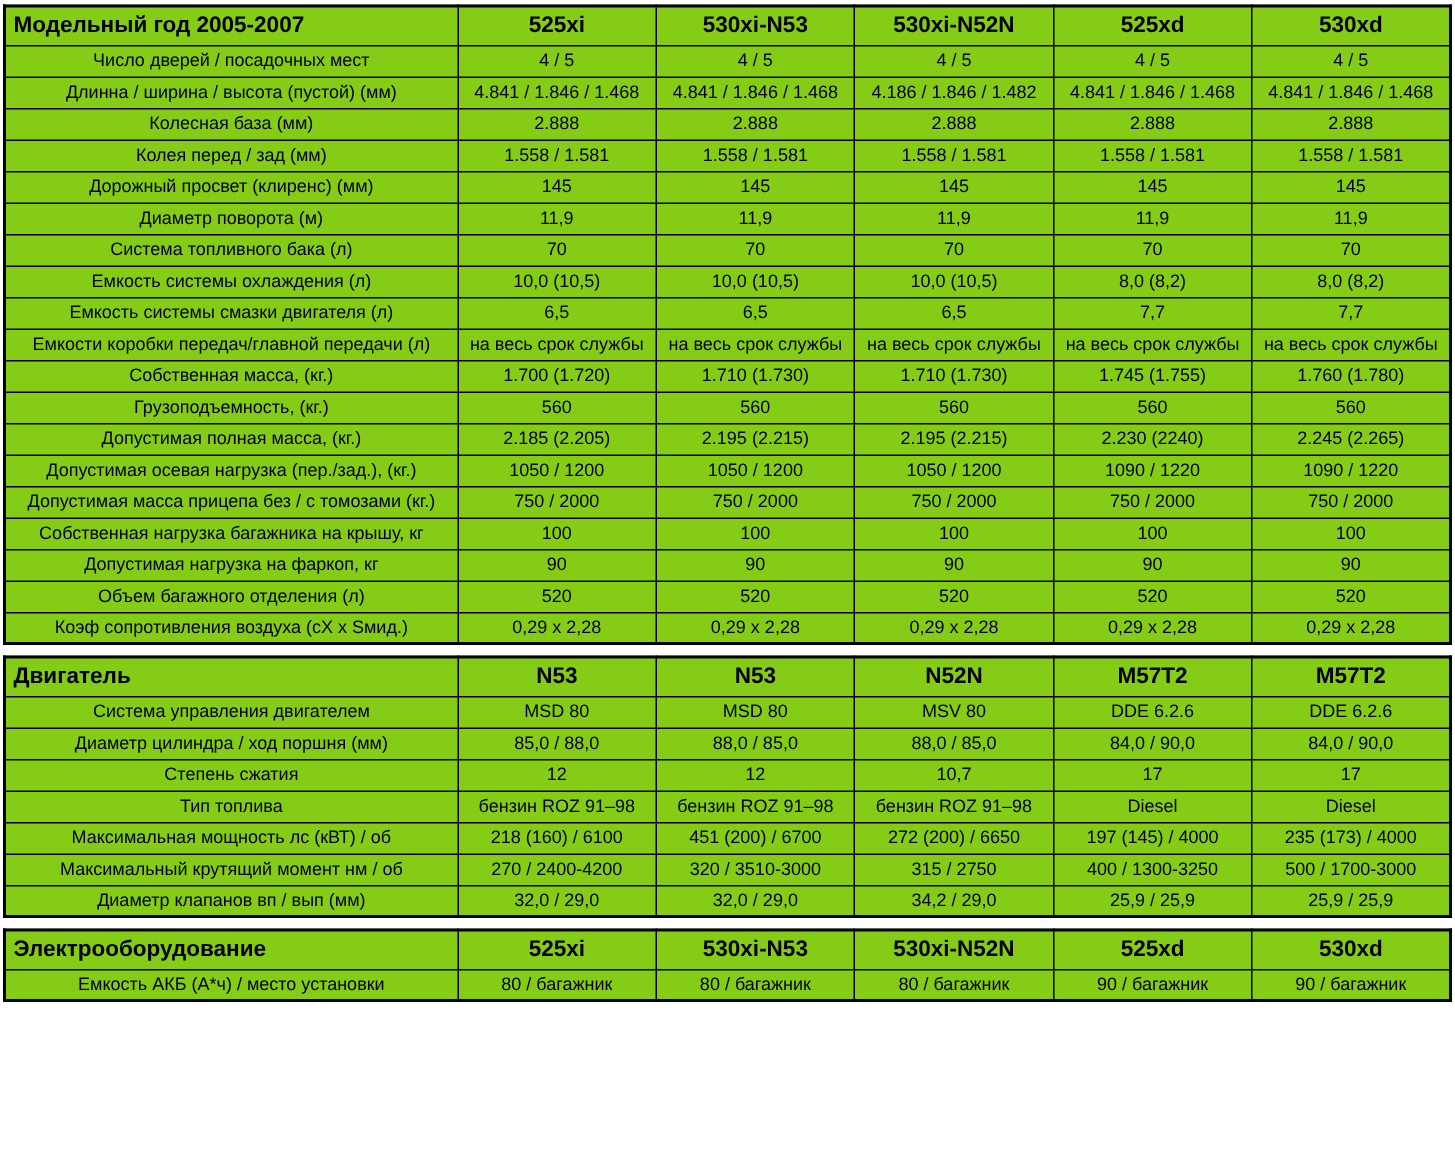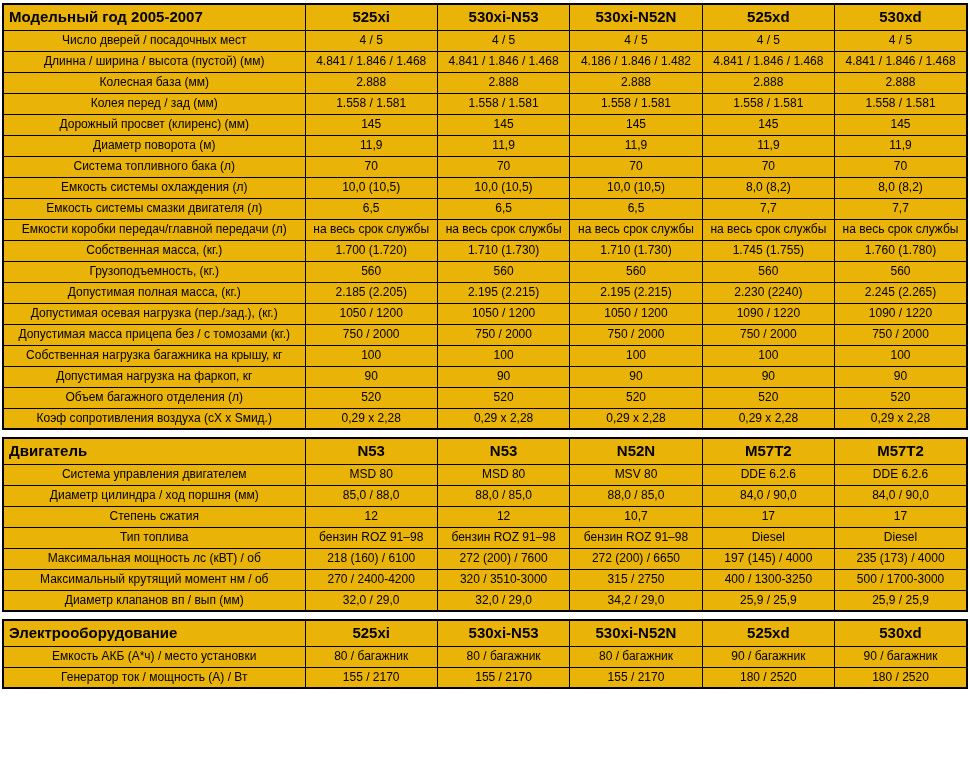--- a/index.html
+++ b/index.html
@@ -10,21 +10,21 @@
     color: #000000;
     font-family: "Liberation Sans", sans-serif;
   }
   .page { padding: 3px 2px 0 2px; }
   table.spec {
     border-collapse: collapse;
     table-layout: fixed;
     width: 966px;
     margin: 0 0 7px 0;
     border: 2px solid #000;
-    background: #eab308;
+    background: #84cc16;
   }
   table.spec th, table.spec td {
     border: 1px solid #000;
     padding: 0 4px;
     height: 21px;
     font-size: 12px;
     line-height: 1.1;
     text-align: center;
     vertical-align: middle;
     white-space: nowrap;
@@ -245,21 +245,21 @@
           <td class="label">Тип топлива</td>
           <td>бензин ROZ 91–98</td>
           <td>бензин ROZ 91–98</td>
           <td>бензин ROZ 91–98</td>
           <td>Diesel</td>
           <td>Diesel</td>
         </tr>
         <tr>
           <td class="label">Максимальная мощность лс (кВТ) / об</td>
           <td>218 (160) / 6100</td>
-          <td>272 (200) / 7600</td>
+          <td>451 (200) / 6700</td>
           <td>272 (200) / 6650</td>
           <td>197 (145) / 4000</td>
           <td>235 (173) / 4000</td>
         </tr>
         <tr>
           <td class="label">Максимальный крутящий момент нм / об</td>
           <td>270 / 2400-4200</td>
           <td>320 / 3510-3000</td>
           <td>315 / 2750</td>
           <td>400 / 1300-3250</td>
@@ -286,23 +286,15 @@
           <th>530xd</th>
         </tr>
         <tr>
           <td class="label">Емкость АКБ (А*ч) / место установки</td>
           <td>80 / багажник</td>
           <td>80 / багажник</td>
           <td>80 / багажник</td>
           <td>90 / багажник</td>
           <td>90 / багажник</td>
         </tr>
-        <tr>
-          <td class="label">Генератор ток / мощность (А) / Вт</td>
-          <td>155 / 2170</td>
-          <td>155 / 2170</td>
-          <td>155 / 2170</td>
-          <td>180 / 2520</td>
-          <td>180 / 2520</td>
-        </tr>
       </tbody>
     </table>
 </div>
 
 </body></html>

